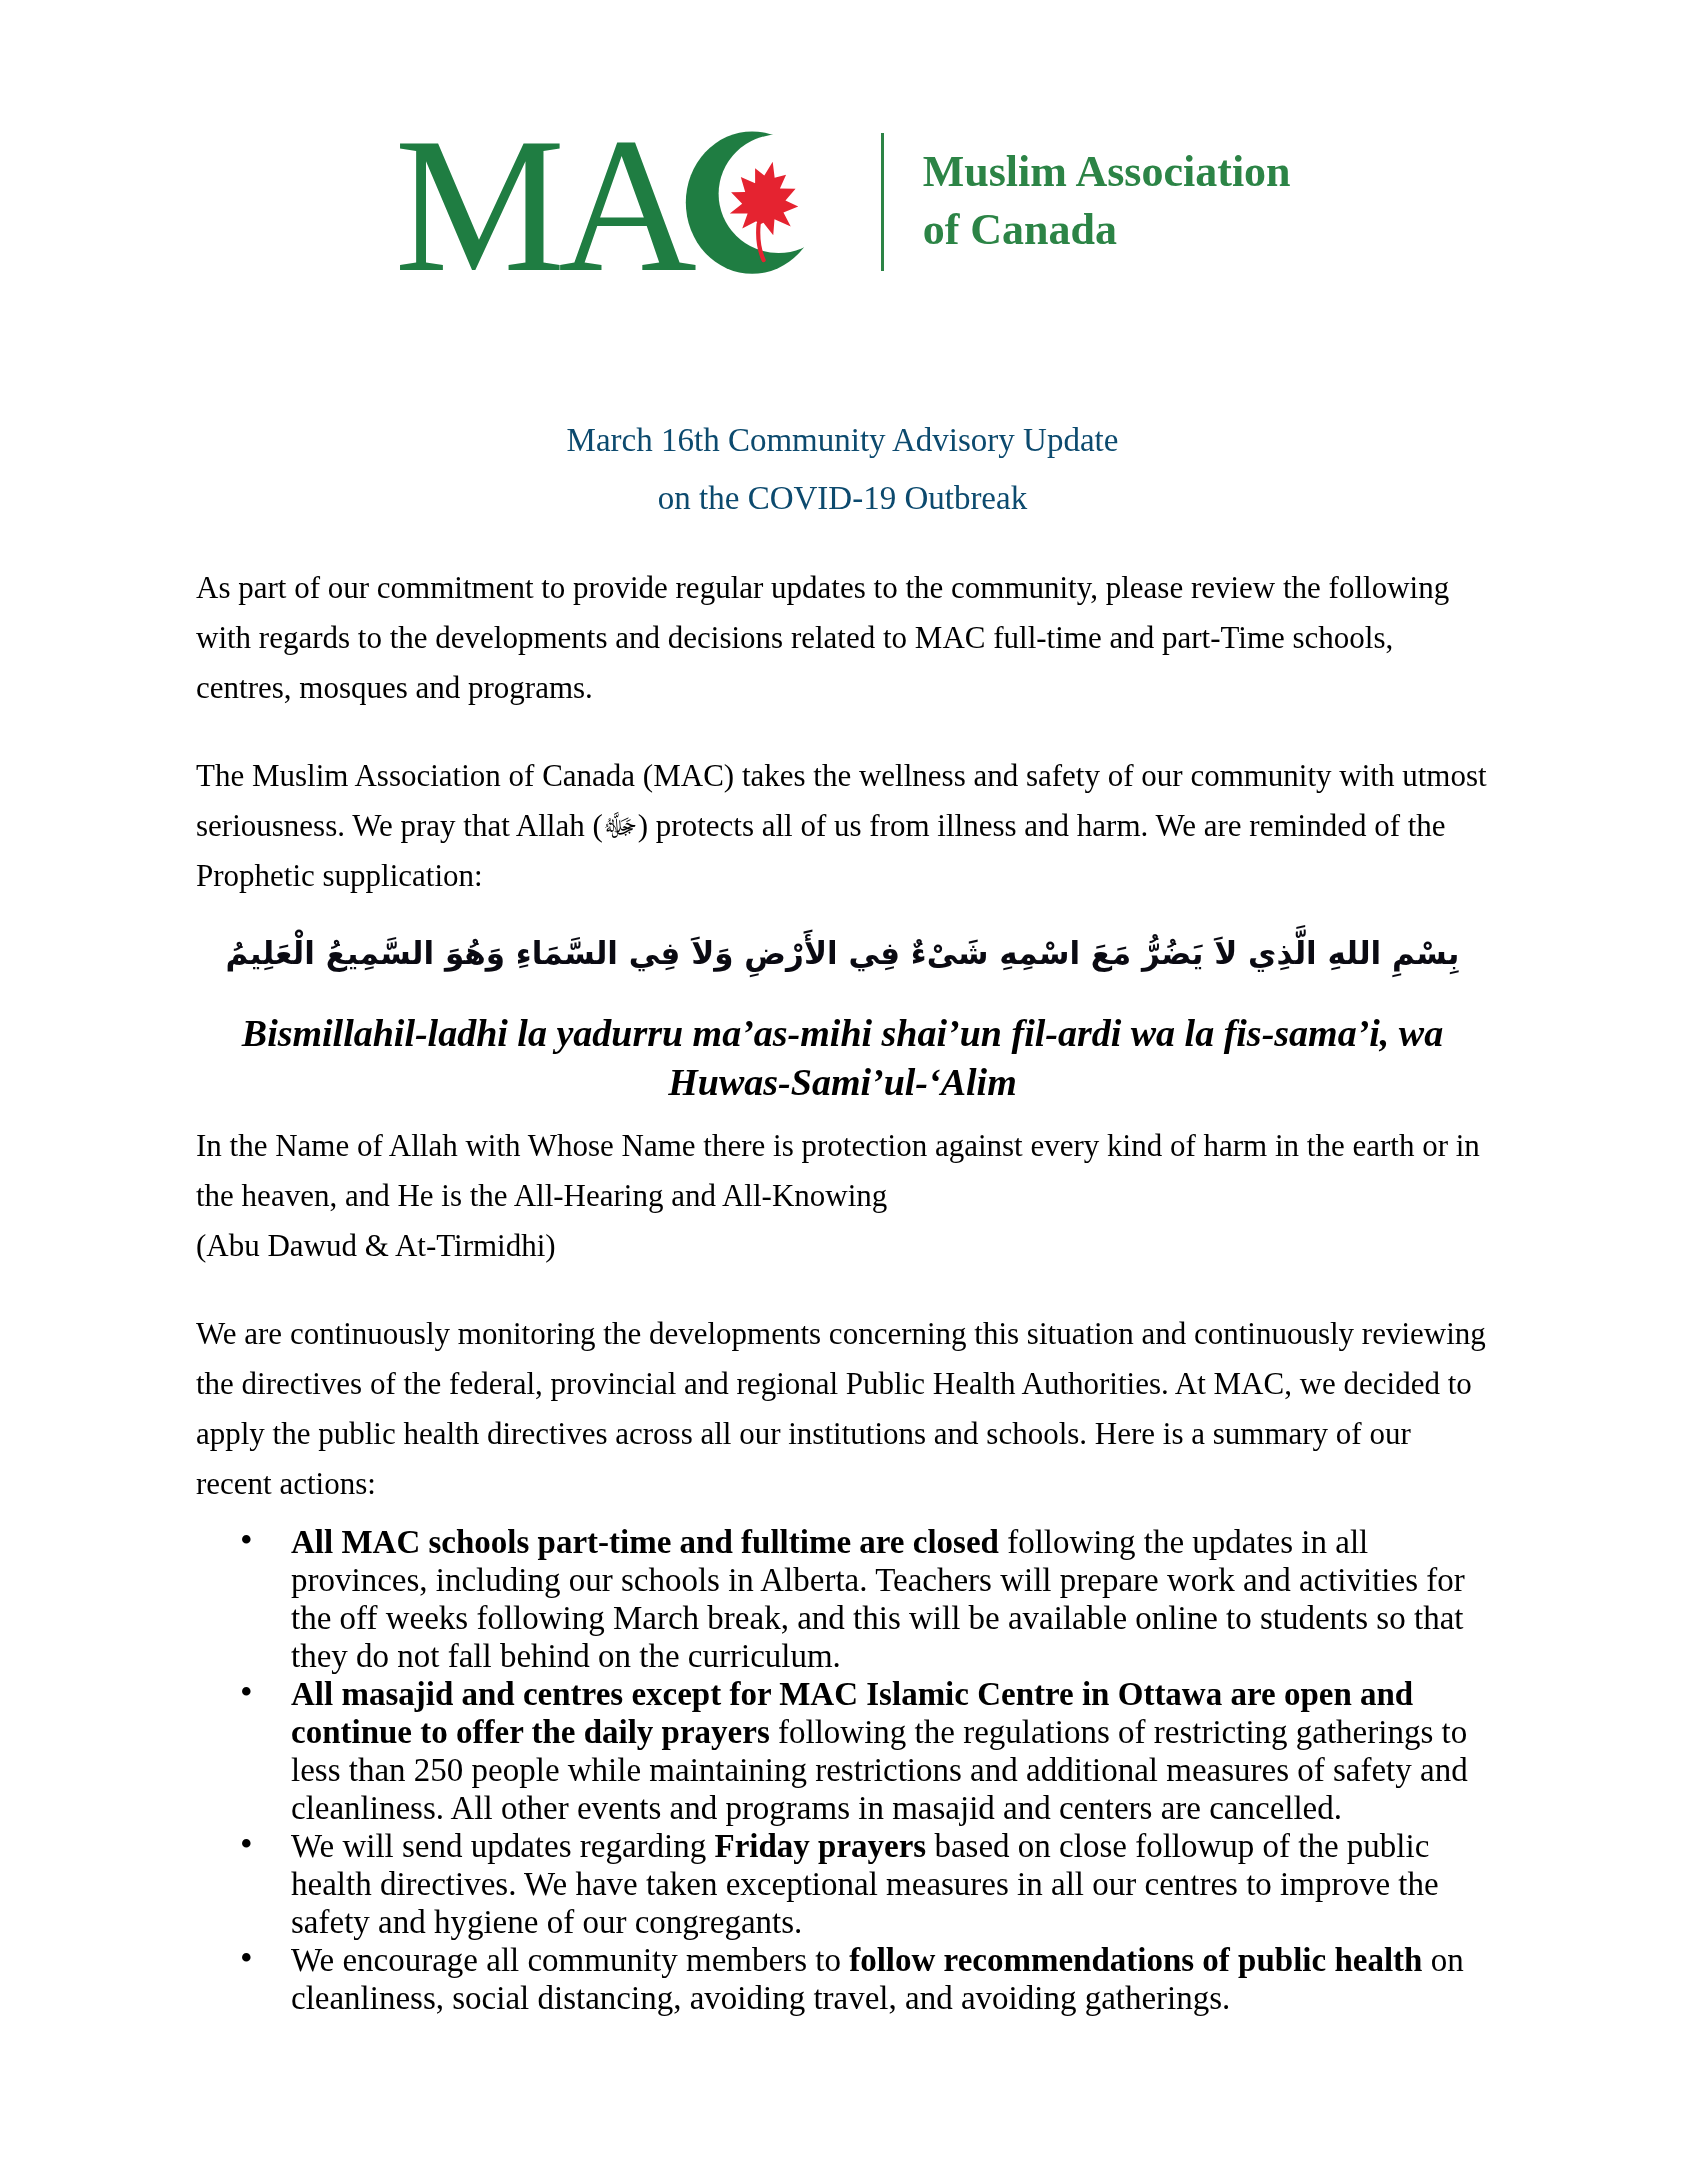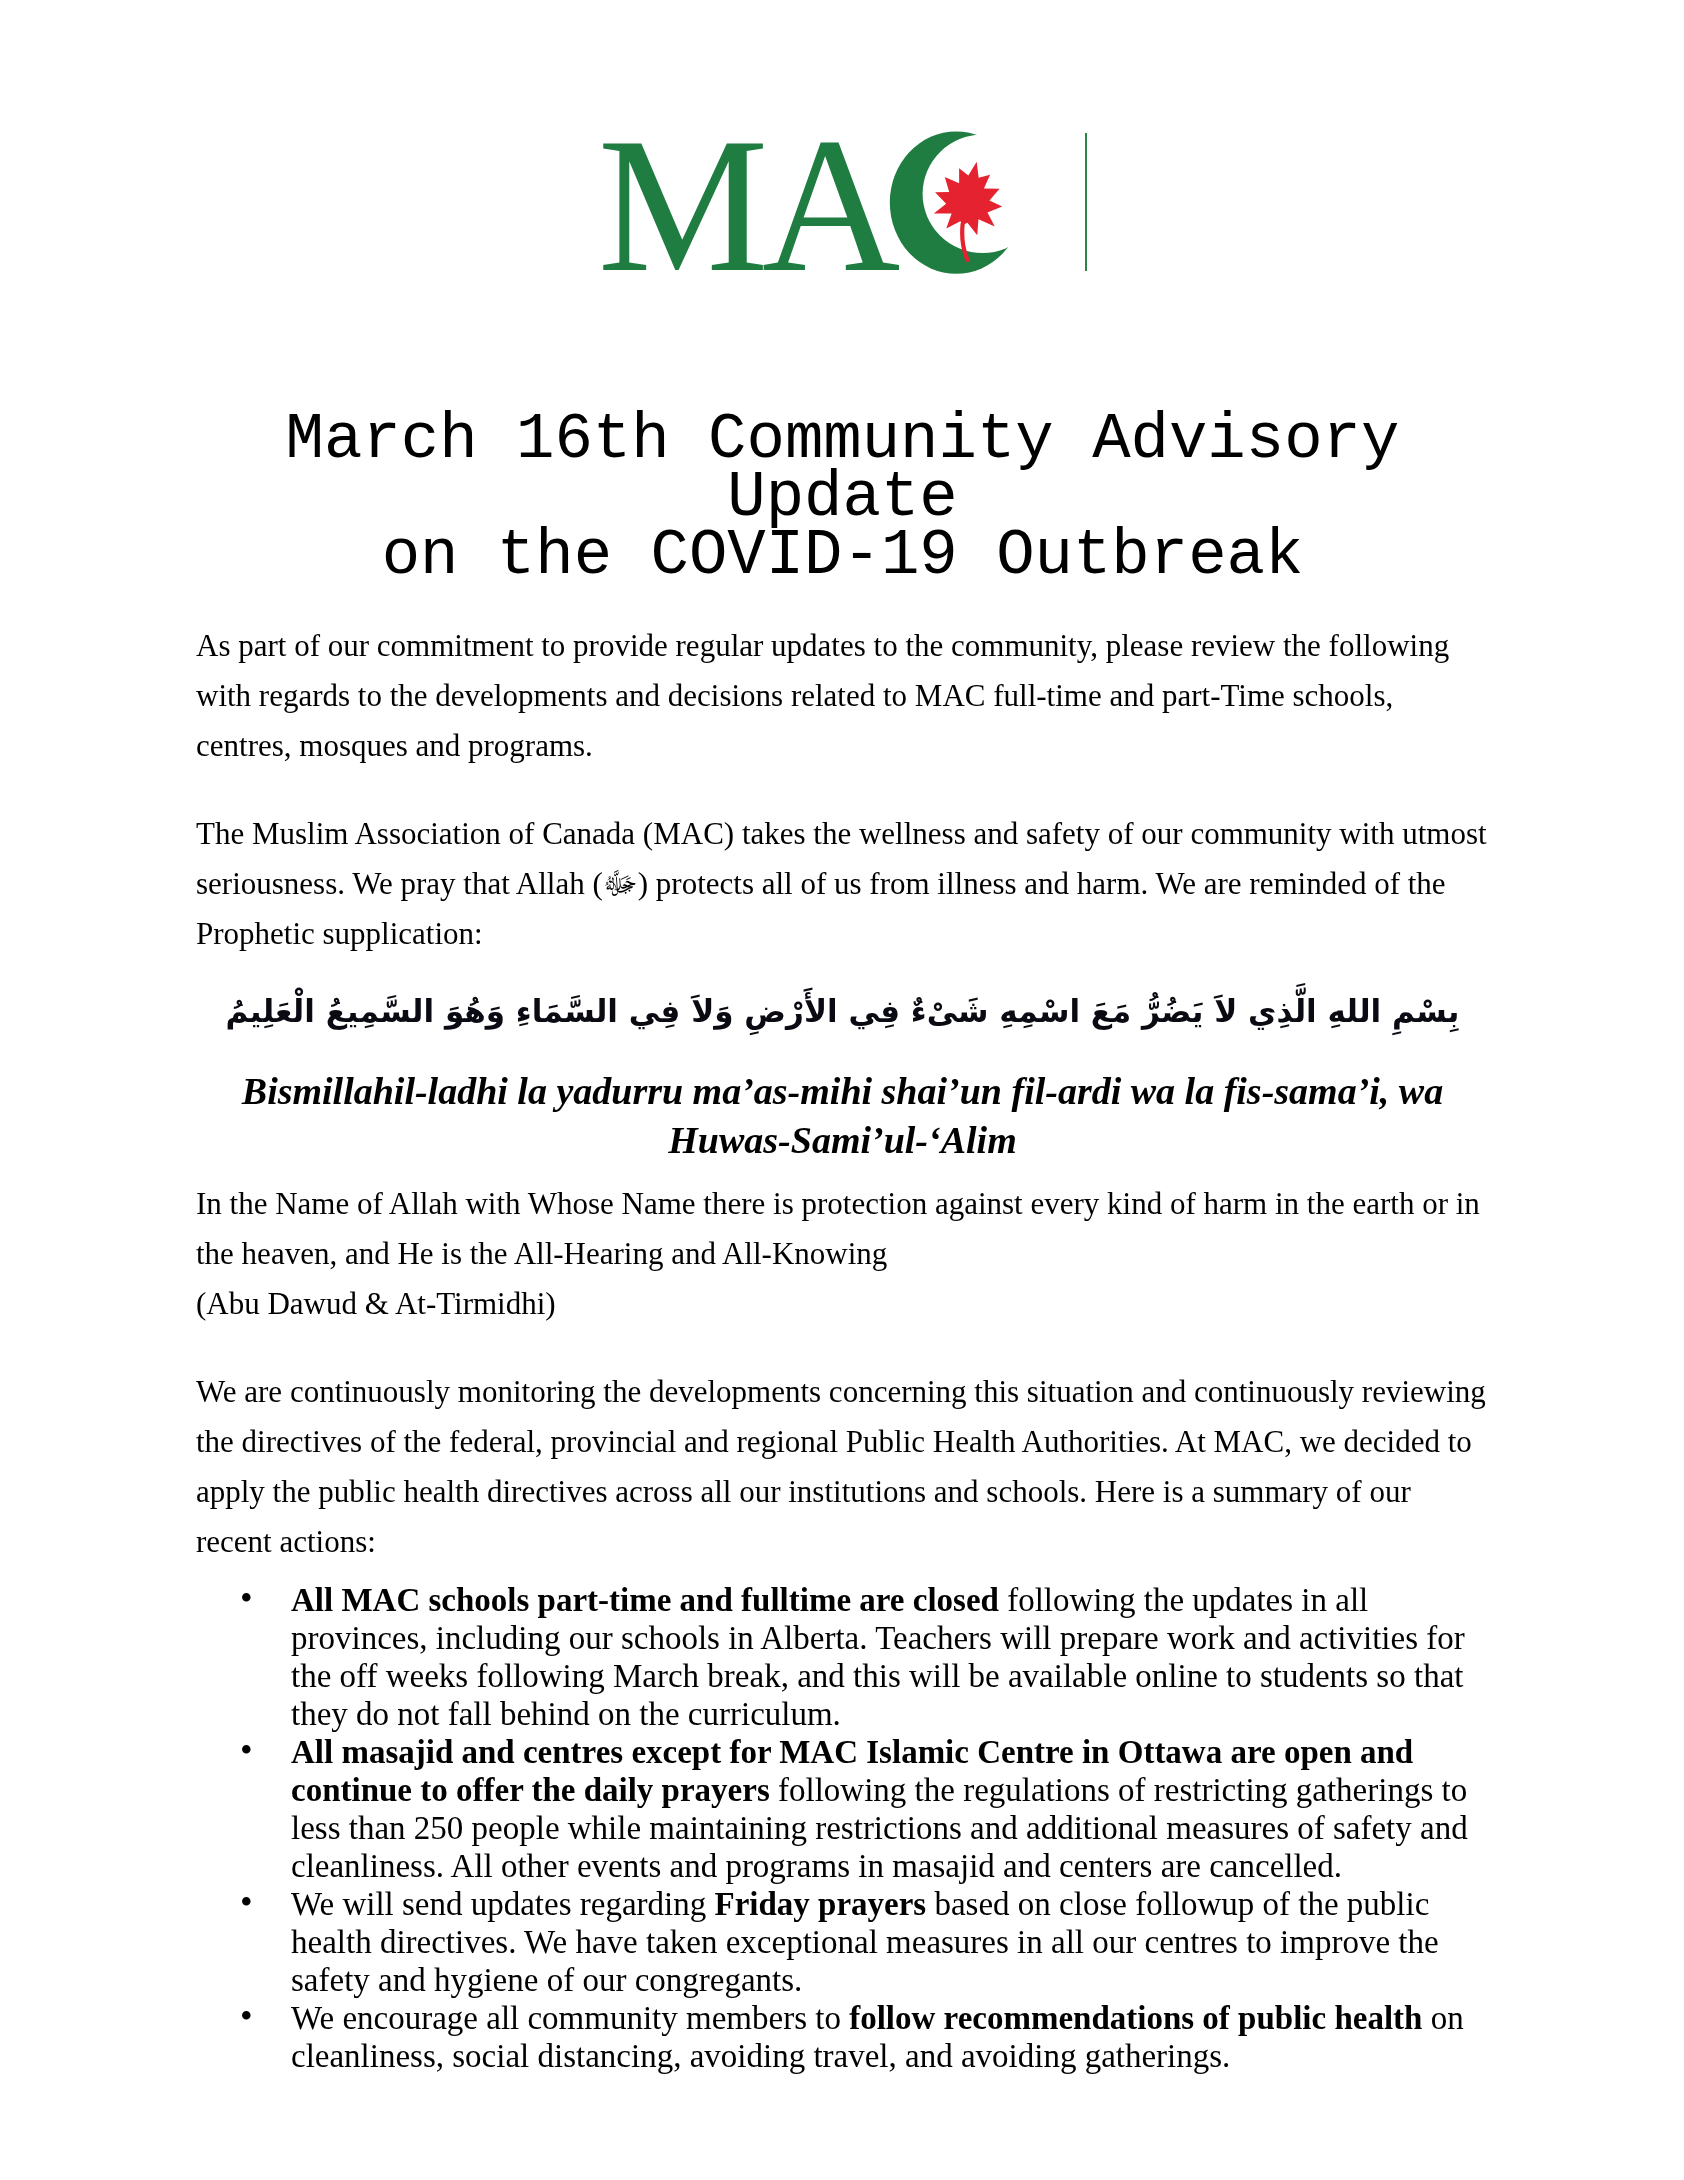--- a/index.html
+++ b/index.html
@@ -23,22 +23,22 @@
   .logo-divider{width:2.6px;height:138px;margin:8.5px 0 0 36px;}
   .wordmark{
     margin-left:39px;padding-top:19px;
     font-family:"Liberation Serif", serif;
     font-weight:700;font-size:44px;line-height:58px;
   }
 
   
   .doc-title{
     margin-top:121px;text-align:center;
-    font-family:Liberation Mono, monospace;
-    font-size:64px;line-height:58px;color:#000000;
+    font-family:Liberation Serif, serif;
+    font-size:33px;line-height:58px;color:#0c4a6e;
   }
 
   
   .p{font-size:31px;line-height:50px;}
   .p-intro{margin-top:36px;}
   .p-commit{margin-top:38px;}
   .arabic{
     margin-top:25.6px;text-align:center;direction:rtl;
     font-family:"DejaVu Sans", sans-serif;
     font-weight:700;font-size:31px;line-height:53px;color:#0a0a12;
@@ -76,20 +76,24 @@
       <ellipse cx="84" cy="92" rx="83" ry="89" fill="#1f7d42"></ellipse>
       <ellipse cx="117" cy="81" rx="75" ry="74" fill="#ffffff"></ellipse>
       <g transform="translate(100,86) rotate(12) scale(0.33) translate(-256,-160)">
         <path fill="#e52330" d="M256,20 L236,78 196,58 208,114 150,102 178,154 126,166 176,200 138,246 204,232 196,292 242,254 256,264 270,254 316,292 308,232 374,246 336,200 386,166 334,154 362,102 304,114 316,58 276,78 Z"></path>
         <path fill="none" stroke="#e52330" stroke-width="16" stroke-linecap="round" d="M253,262 Q262,340 300,392"></path>
       </g>
     </svg>
 
     <div class="logo-divider" style="background:#2c8446;"></div>
 
+    <div class="wordmark" style="color:#2c8446;">
+      <div>Muslim Association</div>
+      <div>of Canada</div>
+    </div>
   </div>
 
   <div class="doc-title">
     <div>March 16th Community Advisory Update</div>
     <div>on the COVID-19 Outbreak</div>
   </div>
 
   <div class="p p-intro">As part of our commitment to provide regular updates to the community, please review the following with regards to the developments and decisions related to MAC full-time and part-Time schools, centres, mosques and programs.</div>
 
   <div class="p p-commit">The Muslim Association of Canada (MAC) takes the wellness and safety of our community with utmost seriousness. We pray that Allah (ﷻ) protects all of us from illness and harm. We are reminded of the Prophetic supplication:</div>

